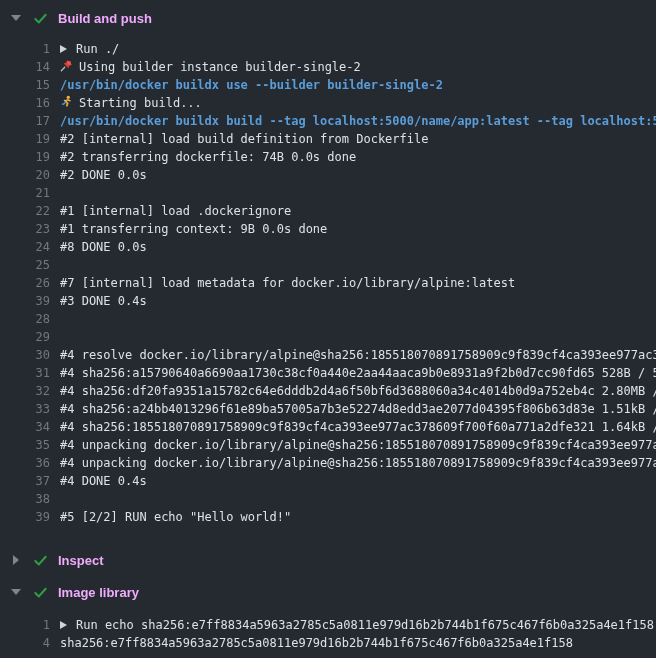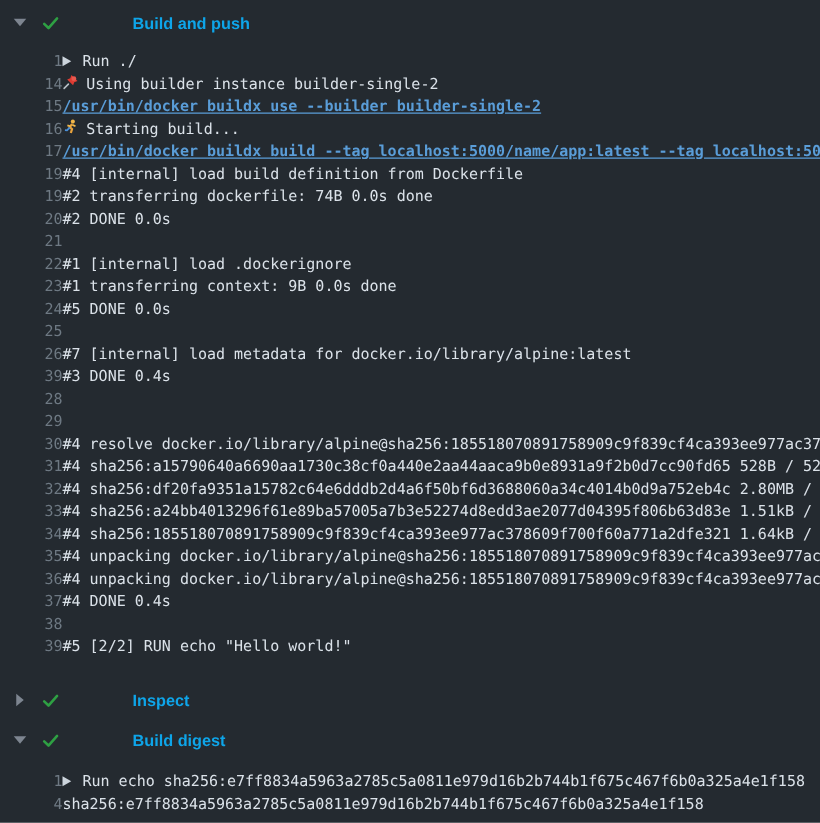--- a/index.html
+++ b/index.html
@@ -22,35 +22,35 @@
     border-left: 5px solid transparent; border-right: 5px solid transparent;
     border-top: 6px solid #7d8590;
   }
   .tri.right {
     border-top: 5px solid transparent; border-bottom: 5px solid transparent;
     border-left: 6px solid #7d8590;
   }
   .check { display: flex; margin-right: 10px; }
   .title {
     font-family: "Liberation Sans", "DejaVu Sans", sans-serif;
-    font-weight: 700; font-size: 13px; color: #0ea5e9; margin-left: 48px;
+    font-weight: 700; font-size: 13px; color: #f0abfc;
   }
   .log-lines { width: 656px; }
   .ll-build { margin-top: 4px; height: 504px; }
   .ll-digest { padding-top: 8px; }
   .log-row {
     display: flex; height: 18px; line-height: 18px;
     font-size: 12px; white-space: pre;
   }
   .ln {
     width: 50px; min-width: 50px; text-align: right;
     color: #6e7983; cursor: pointer;
   }
-  .lt { color: #dbe2e9; white-space: pre; }
-  .log-row.cmd .lt { color: #5a9dd8; font-weight: 700; text-decoration: underline; }
+  .lt { margin-left: 10px; color: #dbe2e9; white-space: pre; }
+  .log-row.cmd .lt { color: #5a9dd8; font-weight: 700; }
   .garrow {
     display: inline-block; width: 0; height: 0;
     border-top: 4px solid transparent; border-bottom: 4px solid transparent;
     border-left: 7px solid #ccd4dc;
     margin-right: 9px;
   }
   .emoji { display: inline-block; width: 15px; height: 13px; margin-right: 4px; vertical-align: -1px; }
   .emoji svg { width: 13px; height: 13px; }
 </style>
 </head>
@@ -77,27 +77,27 @@
               <path d="M5.8 10.2 L1.6 14.4" stroke="#b8bfc6" stroke-width="1.6" stroke-linecap="round"></path>
             </svg></span>Using builder instance builder-single-2</span></div>
       <div class="log-row cmd"><span class="ln">15</span><span class="lt">/usr/bin/docker buildx use --builder builder-single-2</span></div>
       <div class="log-row"><span class="ln">16</span><span class="lt"><span class="emoji"><svg viewBox="0 0 16 16">
               <circle cx="10.2" cy="2.8" r="2" fill="#f2b749"></circle>
               <path d="M9.5 5.2 L7.2 8.2 L9.4 10.2 L8.2 14" stroke="#e8a33d" stroke-width="2.2" fill="none"></path>
               <path d="M9.8 6 L12.8 7.4 M7.8 7.4 L4.8 6.6" stroke="#f2b749" stroke-width="1.8"></path>
               <path d="M7.2 8.6 L4.4 11.4 L2.4 11.2" stroke="#4a90d9" stroke-width="1.8" fill="none"></path>
             </svg></span>Starting build...</span></div>
       <div class="log-row cmd"><span class="ln">17</span><span class="lt">/usr/bin/docker buildx build --tag localhost:5000/name/app:latest --tag localhost:5000</span></div>
-      <div class="log-row"><span class="ln">19</span><span class="lt">#4 [internal] load build definition from Dockerfile</span></div>
+      <div class="log-row"><span class="ln">19</span><span class="lt">#2 [internal] load build definition from Dockerfile</span></div>
       <div class="log-row"><span class="ln">19</span><span class="lt">#2 transferring dockerfile: 74B 0.0s done</span></div>
       <div class="log-row"><span class="ln">20</span><span class="lt">#2 DONE 0.0s</span></div>
       <div class="log-row"><span class="ln">21</span><span class="lt"></span></div>
       <div class="log-row"><span class="ln">22</span><span class="lt">#1 [internal] load .dockerignore</span></div>
       <div class="log-row"><span class="ln">23</span><span class="lt">#1 transferring context: 9B 0.0s done</span></div>
-      <div class="log-row"><span class="ln">24</span><span class="lt">#5 DONE 0.0s</span></div>
+      <div class="log-row"><span class="ln">24</span><span class="lt">#8 DONE 0.0s</span></div>
       <div class="log-row"><span class="ln">25</span><span class="lt"></span></div>
       <div class="log-row"><span class="ln">26</span><span class="lt">#7 [internal] load metadata for docker.io/library/alpine:latest</span></div>
       <div class="log-row"><span class="ln">39</span><span class="lt">#3 DONE 0.4s</span></div>
       <div class="log-row"><span class="ln">28</span><span class="lt"></span></div>
       <div class="log-row"><span class="ln">29</span></div>
       <div class="log-row"><span class="ln">30</span><span class="lt">#4 resolve docker.io/library/alpine@sha256:185518070891758909c9f839cf4ca393ee977ac378609f700f60a771a2dfe321 done</span></div>
       <div class="log-row"><span class="ln">31</span><span class="lt">#4 sha256:a15790640a6690aa1730c38cf0a440e2aa44aaca9b0e8931a9f2b0d7cc90fd65 528B / 528B done</span></div>
       <div class="log-row"><span class="ln">32</span><span class="lt">#4 sha256:df20fa9351a15782c64e6dddb2d4a6f50bf6d3688060a34c4014b0d9a752eb4c 2.80MB / 2.80MB done</span></div>
       <div class="log-row"><span class="ln">33</span><span class="lt">#4 sha256:a24bb4013296f61e89ba57005a7b3e52274d8edd3ae2077d04395f806b63d83e 1.51kB / 1.51kB done</span></div>
       <div class="log-row"><span class="ln">34</span><span class="lt">#4 sha256:185518070891758909c9f839cf4ca393ee977ac378609f700f60a771a2dfe321 1.64kB / 1.64kB done</span></div>
@@ -122,20 +122,20 @@
 
   <div class="section-header sh-short">
     <span class="triwrap">
         <span class="tri down"></span>
       </span>
     <span class="check">
       <svg viewBox="0 0 16 16" width="15" height="15">
           <path d="M2.5 8.6 L6.2 12.2 L13.5 4" stroke="#2ea043" stroke-width="2.2" fill="none" stroke-linecap="round" stroke-linejoin="round"></path>
         </svg>
     </span>
-    <span class="title">Build digest</span>
+    <span class="title">Image library</span>
   </div>
   <div class="log-lines ll-digest">
       <div class="log-row"><span class="ln">1</span><span class="lt"><span class="garrow"></span>Run echo sha256:e7ff8834a5963a2785c5a0811e979d16b2b744b1f675c467f6b0a325a4e1f158</span></div>
       <div class="log-row"><span class="ln">4</span><span class="lt">sha256:e7ff8834a5963a2785c5a0811e979d16b2b744b1f675c467f6b0a325a4e1f158</span></div>
     </div>
 
 </div>
 
 </body></html>

